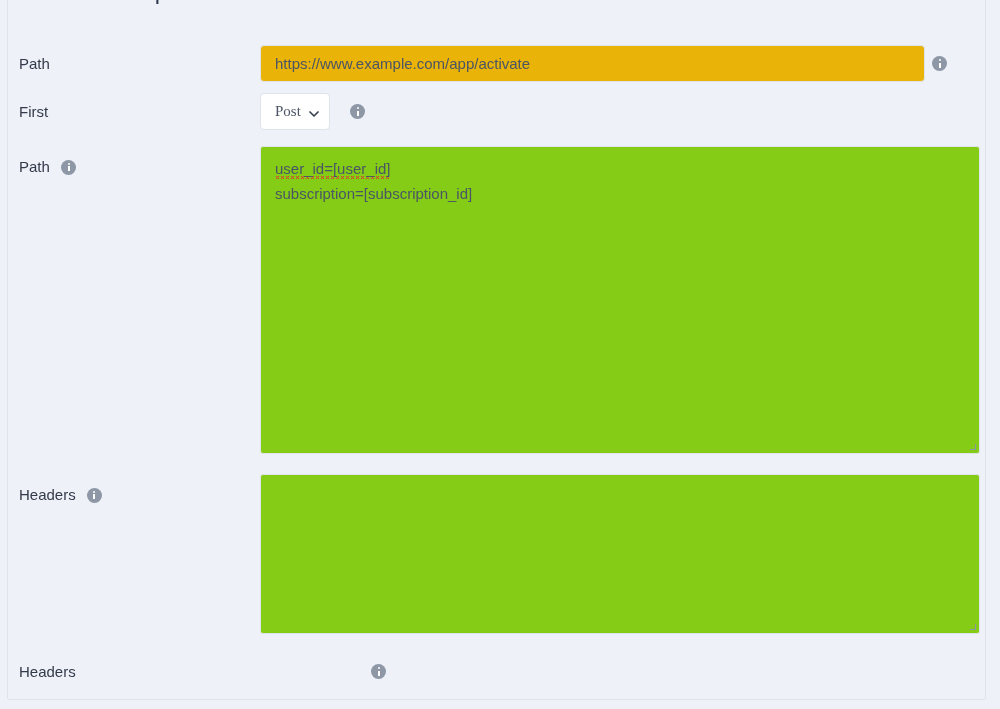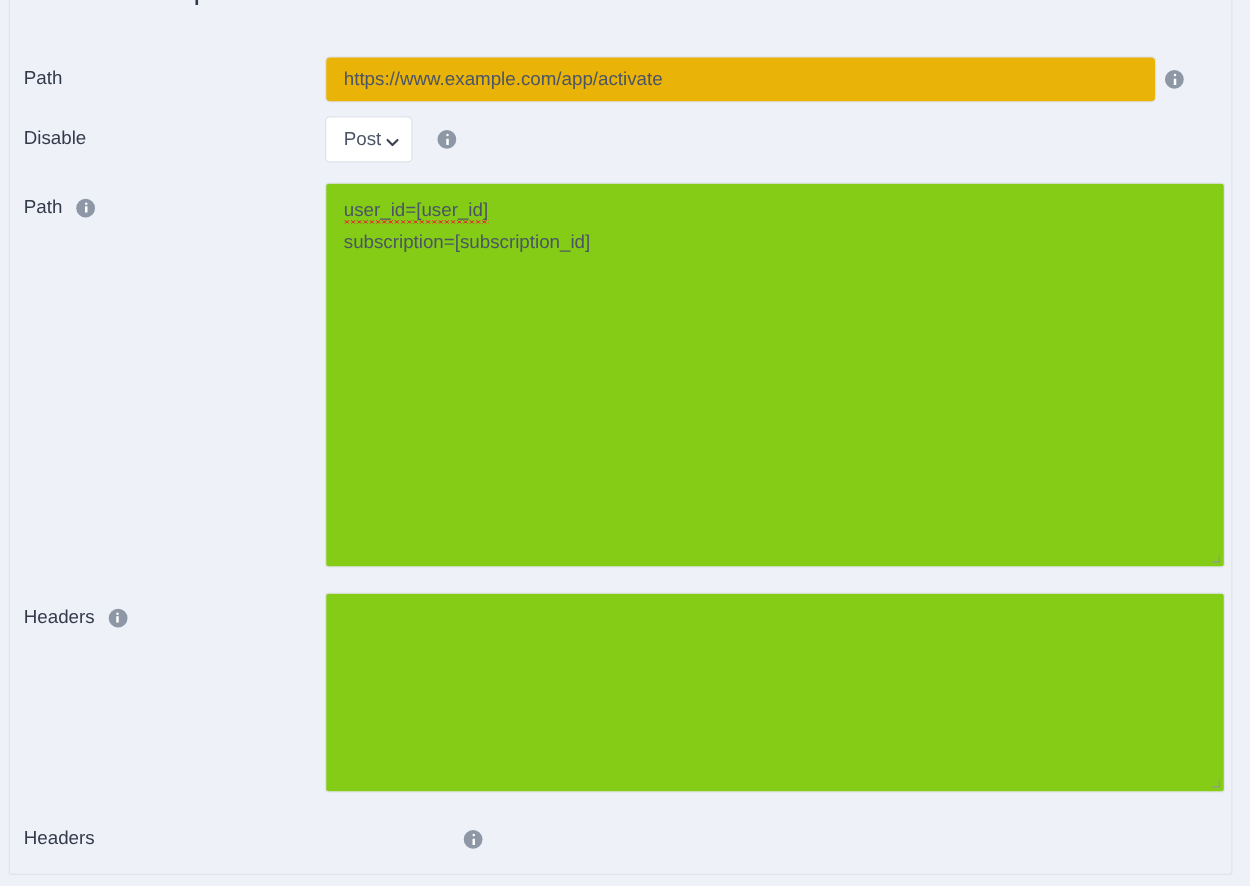--- a/index.html
+++ b/index.html
@@ -194,23 +194,23 @@
 <div class="row" style="top:37px;height:36px;margin-top:8px;">
   <div class="row-label" style="top:8px;">
     <span class="lbl-text">Path</span>
   </div>
   <input class="text-input" type="text" style="left: 260px; top: 0px; width: 665px; height: 37px;" value="https://www.example.com/app/activate">
   <span class="info-icon info-standalone" style="left:932px;top:11px;"></span>
 </div>
 
 <div class="row" style="top:93px;height:36px;">
   <div class="row-label" style="top:8px;">
-    <span class="lbl-text">Disable</span>
-  </div>
-  <div class="select-wrap" style="left:260px;top:0px;width:70px;height:37px;">
+    <span class="lbl-text">First</span>
+  </div>
+  <div class="select-wrap" style="left:260px;top:0px;width:70px;height:37px;font-family:Liberation Serif, serif;">
     <span class="sel-value">Post</span>
     <span class="chev">
       <svg viewBox="0 0 10 10" width="10" height="10" aria-hidden="true">
         <path d="M1 3 L5 7 L9 3" fill="none" stroke="#3a4150" stroke-width="1.7" stroke-linecap="round" stroke-linejoin="round"></path>
       </svg>
     </span>
   </div>
   <span class="info-icon info-standalone" style="left:350px;top:11px;"></span>
 </div>
 

